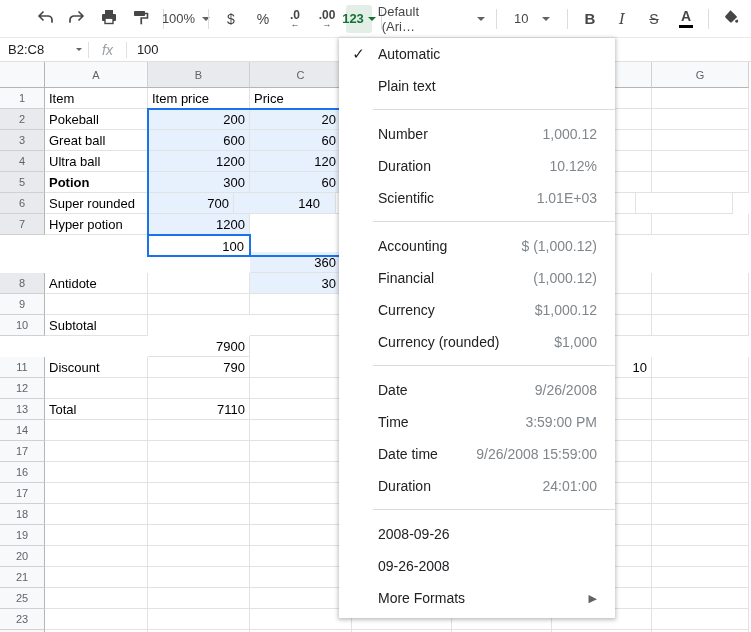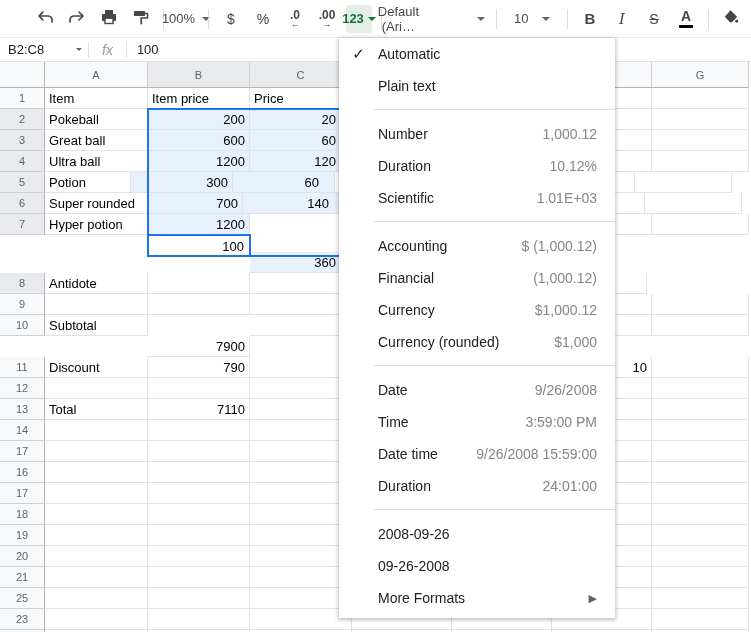--- a/index.html
+++ b/index.html
@@ -236,52 +236,53 @@
         <div class="cell" style="width: 103px;">Ultra ball</div>
         <div class="cell num sel" style="width: 102px;">1200</div>
         <div class="cell num cpad sel" style="width: 102px; text-align: right;">120</div>
         <div class="cell" style="width: 100px;"></div>
         <div class="cell" style="width: 100px;"></div>
         <div class="cell" style="width: 100px;"></div>
         <div class="cell" style="width: 97px;"></div>
       </div>
       <div class="grow">
         <div class="rhead selhdr">5</div>
-        <div class="cell" style="width: 86px;">Potion</div>
+        <div class="cell" style="width: 103px; font-weight: bold;">Potion</div>
         <div class="cell num sel" style="width: 102px;">300</div>
         <div class="cell num cpad sel" style="width: 102px;">60</div>
         <div class="cell" style="width: 100px;"></div>
         <div class="cell" style="width: 100px;"></div>
         <div class="cell" style="width: 100px;"></div>
         <div class="cell" style="width: 97px;"></div>
       </div>
       <div class="grow">
         <div class="rhead selhdr">6</div>
         <div class="cell" style="width: 103px;">Super rounded</div>
-        <div class="cell num sel" style="width: 95px; text-align: right;">700</div>
+        <div class="cell num sel" style="width: 86px; text-align: right;">700</div>
         <div class="cell num cpad sel" style="width: 102px;">140</div>
         <div class="cell" style="width: 100px;"></div>
         <div class="cell" style="width: 100px;"></div>
         <div class="cell" style="width: 100px;"></div>
         <div class="cell" style="width: 97px;"></div>
       </div>
       <div class="grow">
         <div class="rhead selhdr">7</div>
         <div class="cell" style="width: 103px;">Hyper potion</div>
         <div class="cell num sel" style="width: 102px;">1200</div>
         <div class="cell num cpad sel" style="width: 102px; margin-top: 38px;">360</div>
         <div class="cell" style="width: 100px;"></div>
         <div class="cell" style="width: 100px;"></div>
         <div class="cell" style="width: 100px;"></div>
         <div class="cell" style="width: 97px;"></div>
       </div>
       <div class="grow">
         <div class="rhead selhdr">8</div>
         <div class="cell" style="width: 103px;">Antidote</div>
         <div class="cell num" style="width: 102px;"></div>
+        <div class="cell num cpad sel" style="width: 102px;">30</div>
         <div class="cell" style="width: 100px;"></div>
         <div class="cell" style="width: 100px;"></div>
         <div class="cell" style="width: 100px;"></div>
         <div class="cell" style="width: 97px;"></div>
       </div>
       <div class="grow">
         <div class="rhead">9</div>
         <div class="cell" style="width: 103px;"></div>
         <div class="cell" style="width: 102px;"></div>
         <div class="cell" style="width: 102px;"></div>

